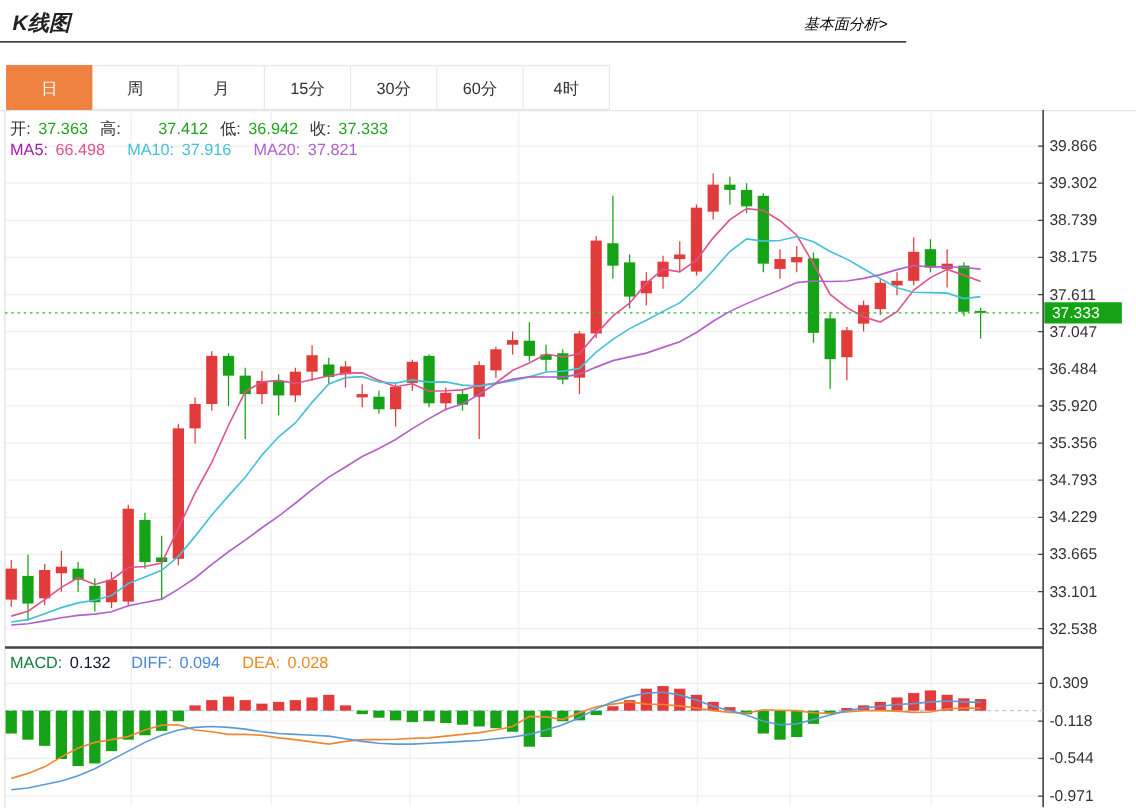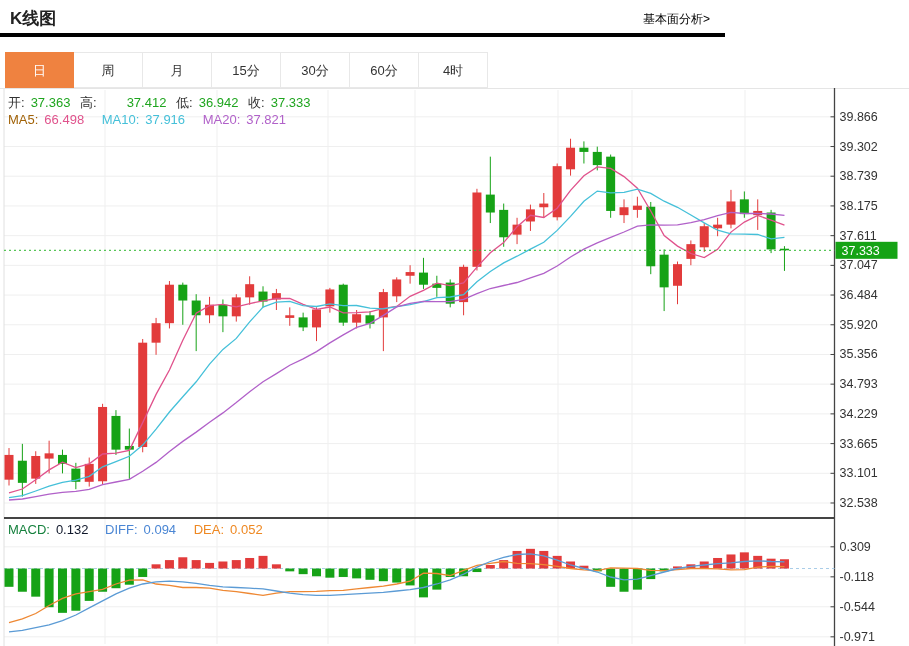--- a/index.html
+++ b/index.html
@@ -1,21 +1,21 @@
 <!DOCTYPE html>
 <html><head>
 <meta charset="utf-8">
 <style>
   html,body{margin:0;padding:0;}
   body{
     width:909px;height:646px;position:relative;overflow:hidden;
     background:#ffffff;font-family:"Liberation Sans","DejaVu Sans",sans-serif;
     -webkit-font-smoothing:antialiased;
   }
-  .header{position:absolute;top:0;left:0;width:725px;height:33px;border-bottom:4px solid #000000;}
+  .header{position:absolute;top:0;left:0;width:725px;height:33px;border-bottom:1px solid #000000;font-style:italic;}
   .header .title{position:absolute;left:10px;top:7px;font-size:17px;font-weight:bold;color:#222;}
   .header .flink{position:absolute;right:15px;top:11px;font-size:12px;color:#000000;text-decoration:none;cursor:pointer;}
   .tabbar{position:absolute;left:5px;top:52px;height:36px;display:flex;}
   .tab{
     width:69px;height:36px;line-height:36px;text-align:center;font-size:13px;color:#333;
     border:1px solid #e8e8e8;border-left:none;background:#fff;cursor:pointer;box-sizing:border-box;
   }
   .tab:first-child{border-left:1px solid #e8e8e8;}
   .tab.active{background:#ef8240;color:#fff;border-color:#ef8240;}
   .chart-wrap{position:absolute;left:0;top:88px;width:909px;height:558px;}
@@ -305,23 +305,23 @@
     </svg>
 
   <div class="overlay" style="left:8px;top:6px;">
     <span class="lab">开:</span><span class="val-g" style="color: rgb(31, 165, 31);">37.363</span>
     <span class="lab">高:</span><span class="val-g" style="color: rgb(31, 165, 31); margin-left: 24px;">37.412</span>
     <span class="lab">低:</span><span class="val-g" style="color: rgb(31, 165, 31);">36.942</span>
     <span class="lab">收:</span><span class="val-g" style="color: rgb(31, 165, 31);">37.333</span>
   </div>
 
   <div class="overlay" style="left:8px;top:24px;">
-    <span class="ma5" style="color: #a16207; text-align: right;">MA5:</span><span class="ma5" style="margin-right: 14px; color: rgb(224, 82, 140);">66.498</span>
+    <span class="ma5" style="color: #a21caf; text-align: right;">MA5:</span><span class="ma5" style="margin-right: 14px; color: rgb(224, 82, 140);">66.498</span>
     <span class="ma10" style="color: rgb(69, 192, 217);">MA10:</span><span class="ma10" style="margin-right: 14px; color: rgb(69, 192, 217);">37.916</span>
     <span class="ma20" style="color: rgb(177, 97, 201);">MA20:</span><span class="ma20" style="color: rgb(177, 97, 201);">37.821</span>
   </div>
 
   <div class="overlay" style="left:8px;top:434px;">
     <span class="macd-l" style="color: #15803d;">MACD:</span><span class="macd-l" style="margin-right: 13px; color: #0f172a;">0.132</span>
     <span class="diff-l" style="color: rgb(74, 134, 212);">DIFF:</span><span class="diff-l" style="margin-right: 14px; color: rgb(74, 134, 212);">0.094</span>
-    <span class="dea-l" style="color: rgb(238, 136, 34);">DEA:</span><span class="dea-l" style="color: rgb(238, 136, 34);">0.052</span>
+    <span class="dea-l" style="color: rgb(238, 136, 34);">DEA:</span><span class="dea-l" style="color: rgb(238, 136, 34);">0.028</span>
   </div>
 </div>
 
 </body></html>

